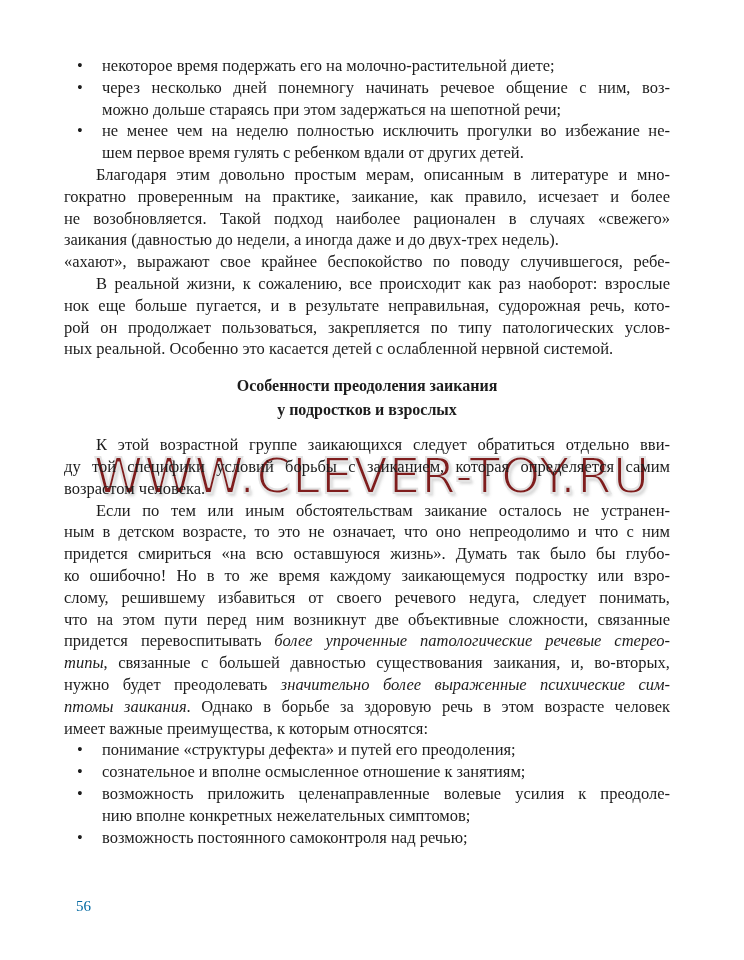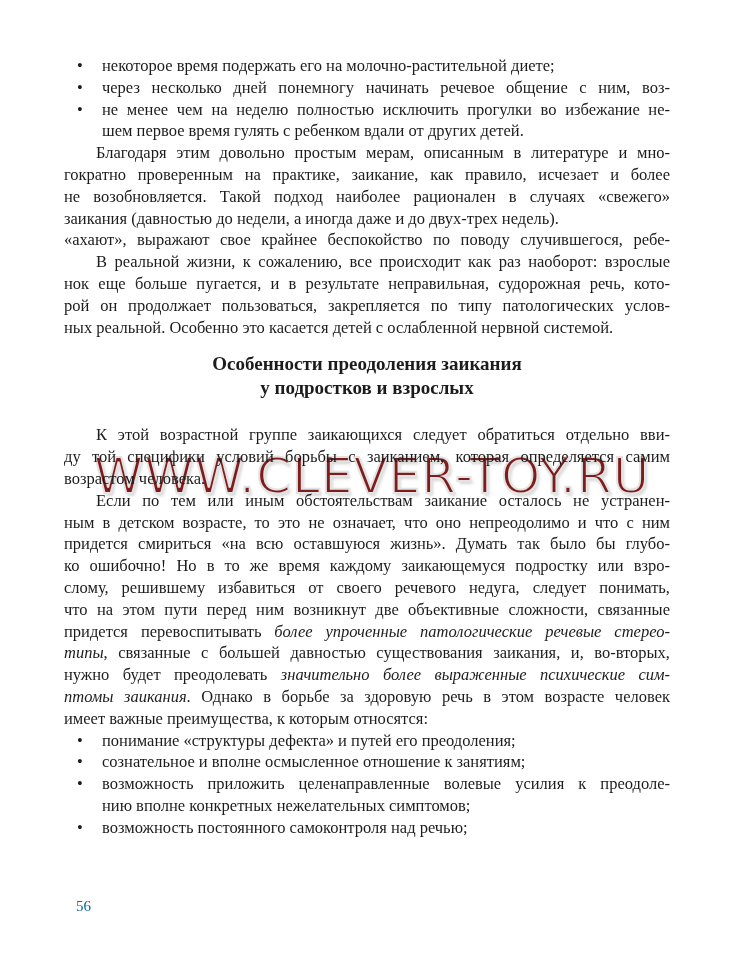--- a/index.html
+++ b/index.html
@@ -47,25 +47,25 @@
   .line.indent { text-indent: 32px; }
   .para i { font-style: italic; }
   .bullet-item { position: relative; padding-left: 38px; }
   .bullet-item .glyph {
     position: absolute;
     left: 13px;
     top: 0;
   }
   .heading {
     font-weight: bold;
-    font-size: 19px;
+    font-size: 16px;
     line-height: 24px;
     text-align: center;
     margin-top: 14px;
-    margin-bottom: 24px;
+    margin-bottom: 12px;
   }
   .pagenum {
     position: absolute;
     left: 76px;
     top: 898px;
     z-index: 1;
     font-size: 15px;
     color: #0369a1;
   }
 </style>
@@ -80,20 +80,21 @@
         <div class="bullet-item">
           <span class="glyph">•</span>
           <div class="bullet-text">
             <div class="line last">некоторое время подержать его на молочно-растительной диете;</div>
           </div>
         </div>
         <div class="bullet-item">
           <span class="glyph">•</span>
           <div class="bullet-text">
             <div class="line just">через несколько дней понемногу начинать речевое общение с ним, воз-</div>
+            <div class="line last">можно дольше стараясь при этом задержаться на шепотной речи;</div>
           </div>
         </div>
         <div class="bullet-item">
           <span class="glyph">•</span>
           <div class="bullet-text">
             <div class="line just">не менее чем на неделю полностью исключить прогулки во избежание не-</div>
             <div class="line last">шем первое время гулять с ребенком вдали от других детей.</div>
           </div>
         </div>
       </div>

